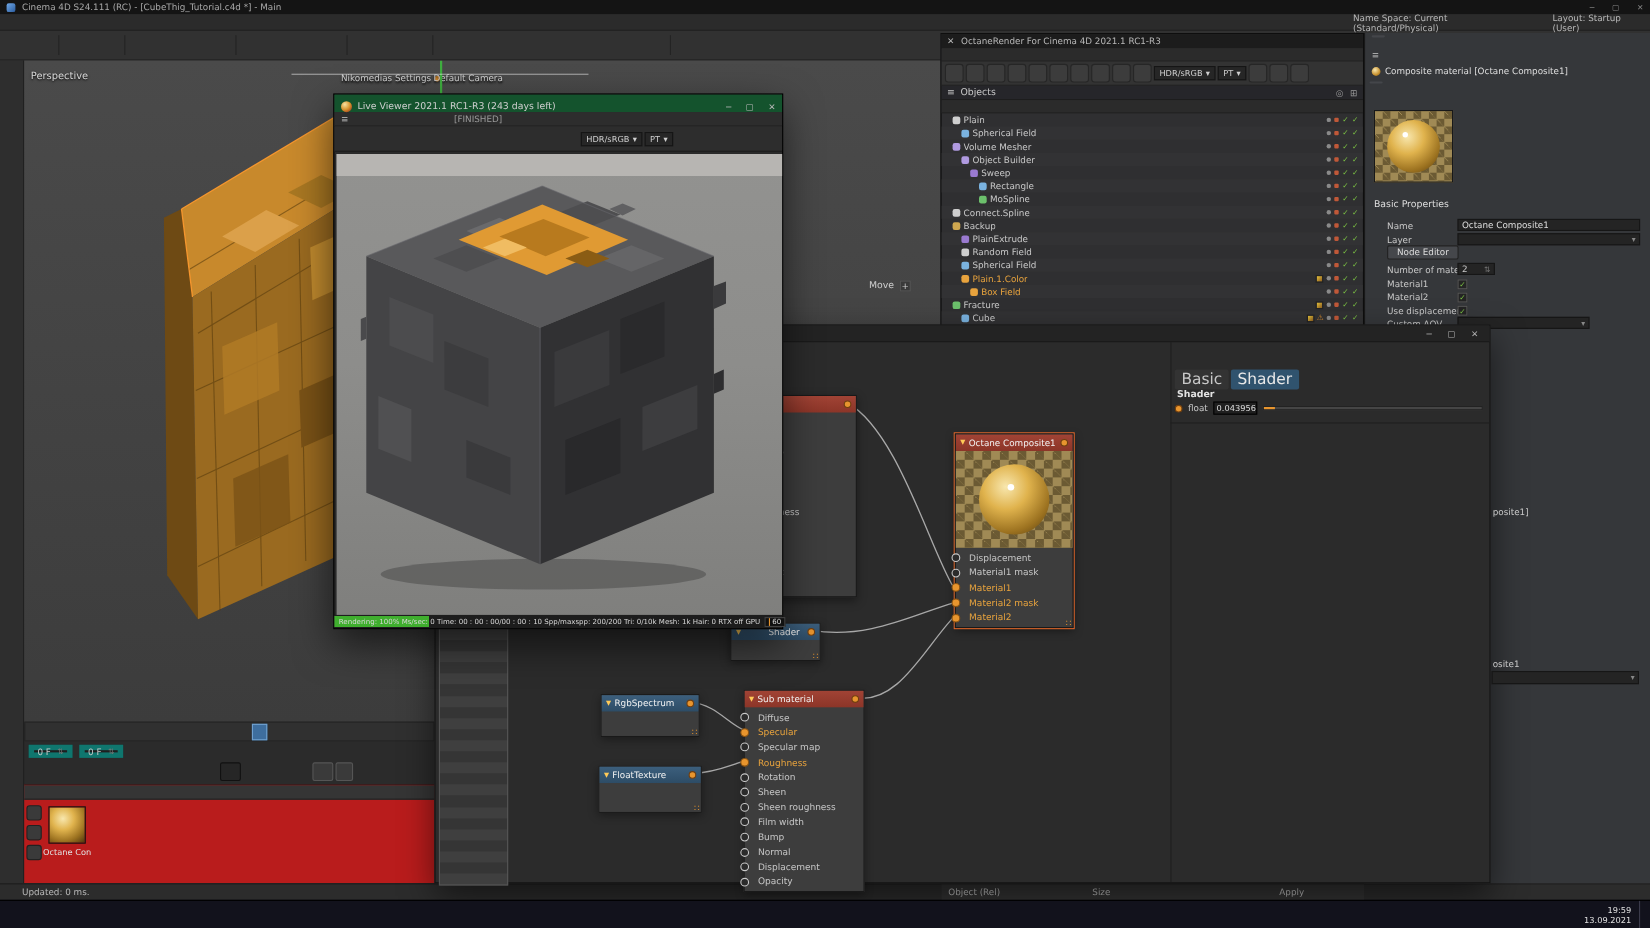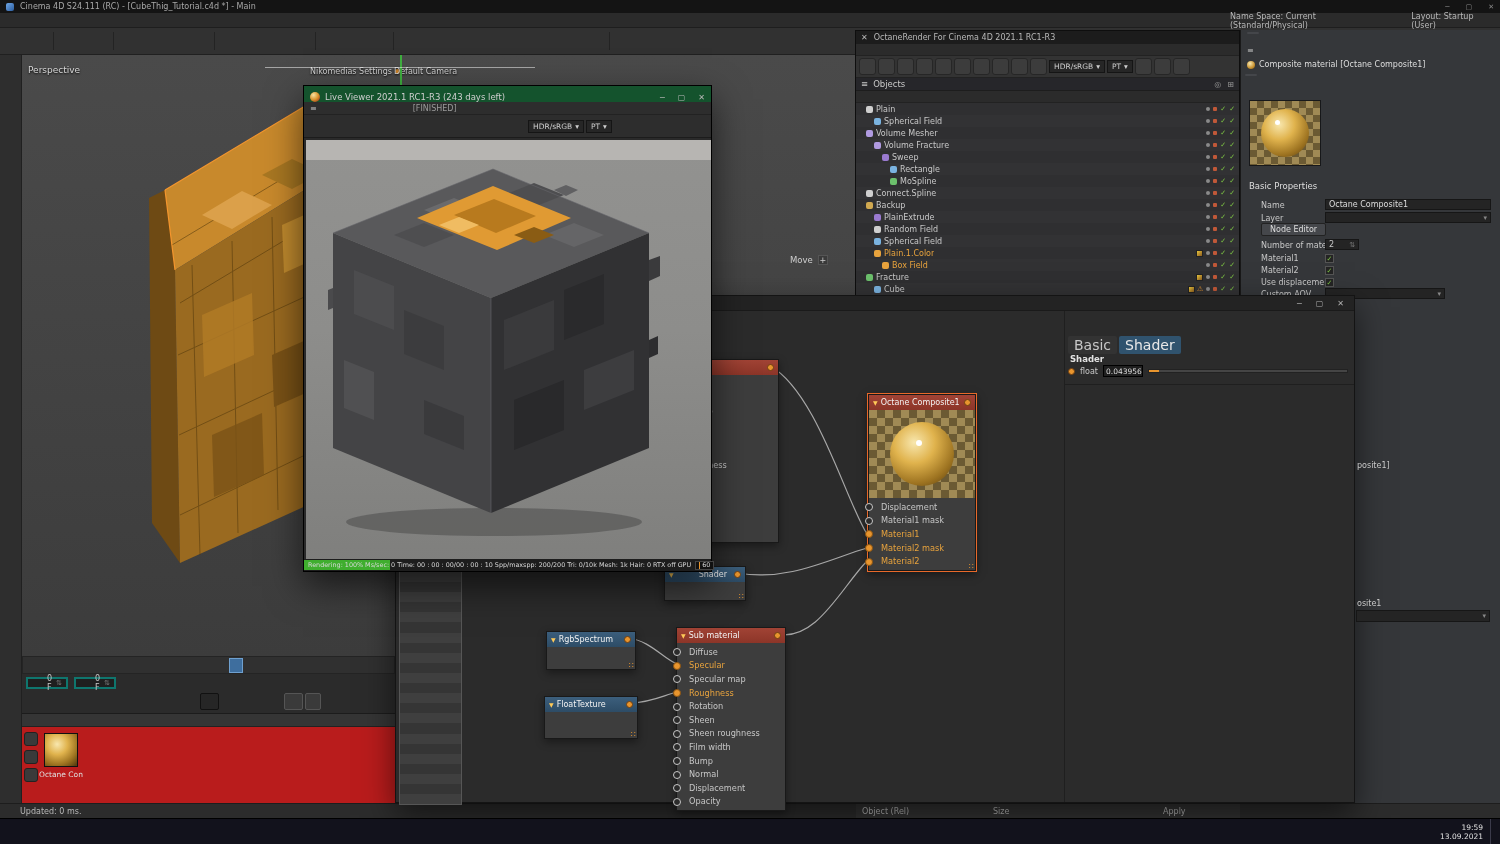--- a/index.html
+++ b/index.html
@@ -34,21 +34,21 @@
 
 #opalette{left:830px;top:55px;width:24px;height:200px;display:flex;flex-direction:column;align-items:center;gap:5px}
 #opalette .ball{border-radius:50%}
 #opalette .it{width:14px;height:14px}
 #opalette .big{width:20px;height:20px}
 
 #timeline{left:22px;top:656px;width:373px;height:18px;background:#303030;border:1px solid #242424}
 #timeline .tick{position:absolute;bottom:1px;font-size:7.5px;color:#a8a8a8}
 #tl-marker{position:absolute;left:206px;top:1px;width:14px;height:15px;background:#3e6e9e;border:1px solid #6fa0cf}
 #framerow{left:22px;top:676px;width:373px;height:14px;display:flex;gap:6px;padding-left:4px;align-items:center}
-.framebox{width:40px;height:12px;background:#1f1f1f;border:2px solid #0f766e;color:#c8c8c8;font-size:8px;display:flex;align-items:center;padding:0 19px;gap:4px}
+.framebox{width:40px;height:12px;background:#1f1f1f;border:5px solid #0f766e;color:#c8c8c8;font-size:8px;display:flex;align-items:center;padding:0 3px;gap:4px}
 .framebox .sp{margin-left:auto;color:#777;font-size:7px}
 #transport{left:200px;top:691px;height:20px;display:flex;gap:2px;align-items:center}
 #transport .tbtn{width:19px;height:17px;display:flex;align-items:center;justify-content:center;font-size:10px;color:#c2c2c2;border-radius:2px}
 #transport .tbtn.on{background:#3a3a3a;border:1px solid #555;color:#6ec939}
 #transport .tbtn.small{width:16px;font-size:9px}
 #transport .tbtn.pic{background:#262626;border:1px solid #111}
 
 #matmgr{left:22px;top:713px;width:373px;height:90px;background:#b91c1c;border-top:1px solid #1c1c1c}
 #matmgr .mrow{height:13px;background:#353535;border-bottom:1px solid #222;display:flex;align-items:center;font-size:8.5px}
 #matmgr .mrow .mi{padding:0 6px}
@@ -473,21 +473,21 @@
         <span class="t-label">Volume Mesher</span>
         <span class="sp"></span>
 
         <span class="m"></span>
         <span class="m d2"></span>
         <span class="ck js-icon">✓</span>
         <span class="ck js-icon">✓</span>
       </div>
       <div class="tree-row" style="padding-left: 18px;">
         <span class="t-icon" style="background: rgb(176, 154, 224);"></span>
-        <span class="t-label">Volume Fracture</span>
+        <span class="t-label">Object Builder</span>
         <span class="sp"></span>
 
         <span class="m"></span>
         <span class="m d2"></span>
         <span class="ck js-icon">✓</span>
         <span class="ck js-icon">✓</span>
       </div>
       <div class="tree-row" style="padding-left: 26px;">
         <span class="t-icon" style="background: rgb(154, 122, 208);"></span>
         <span class="t-label">Sweep</span>

